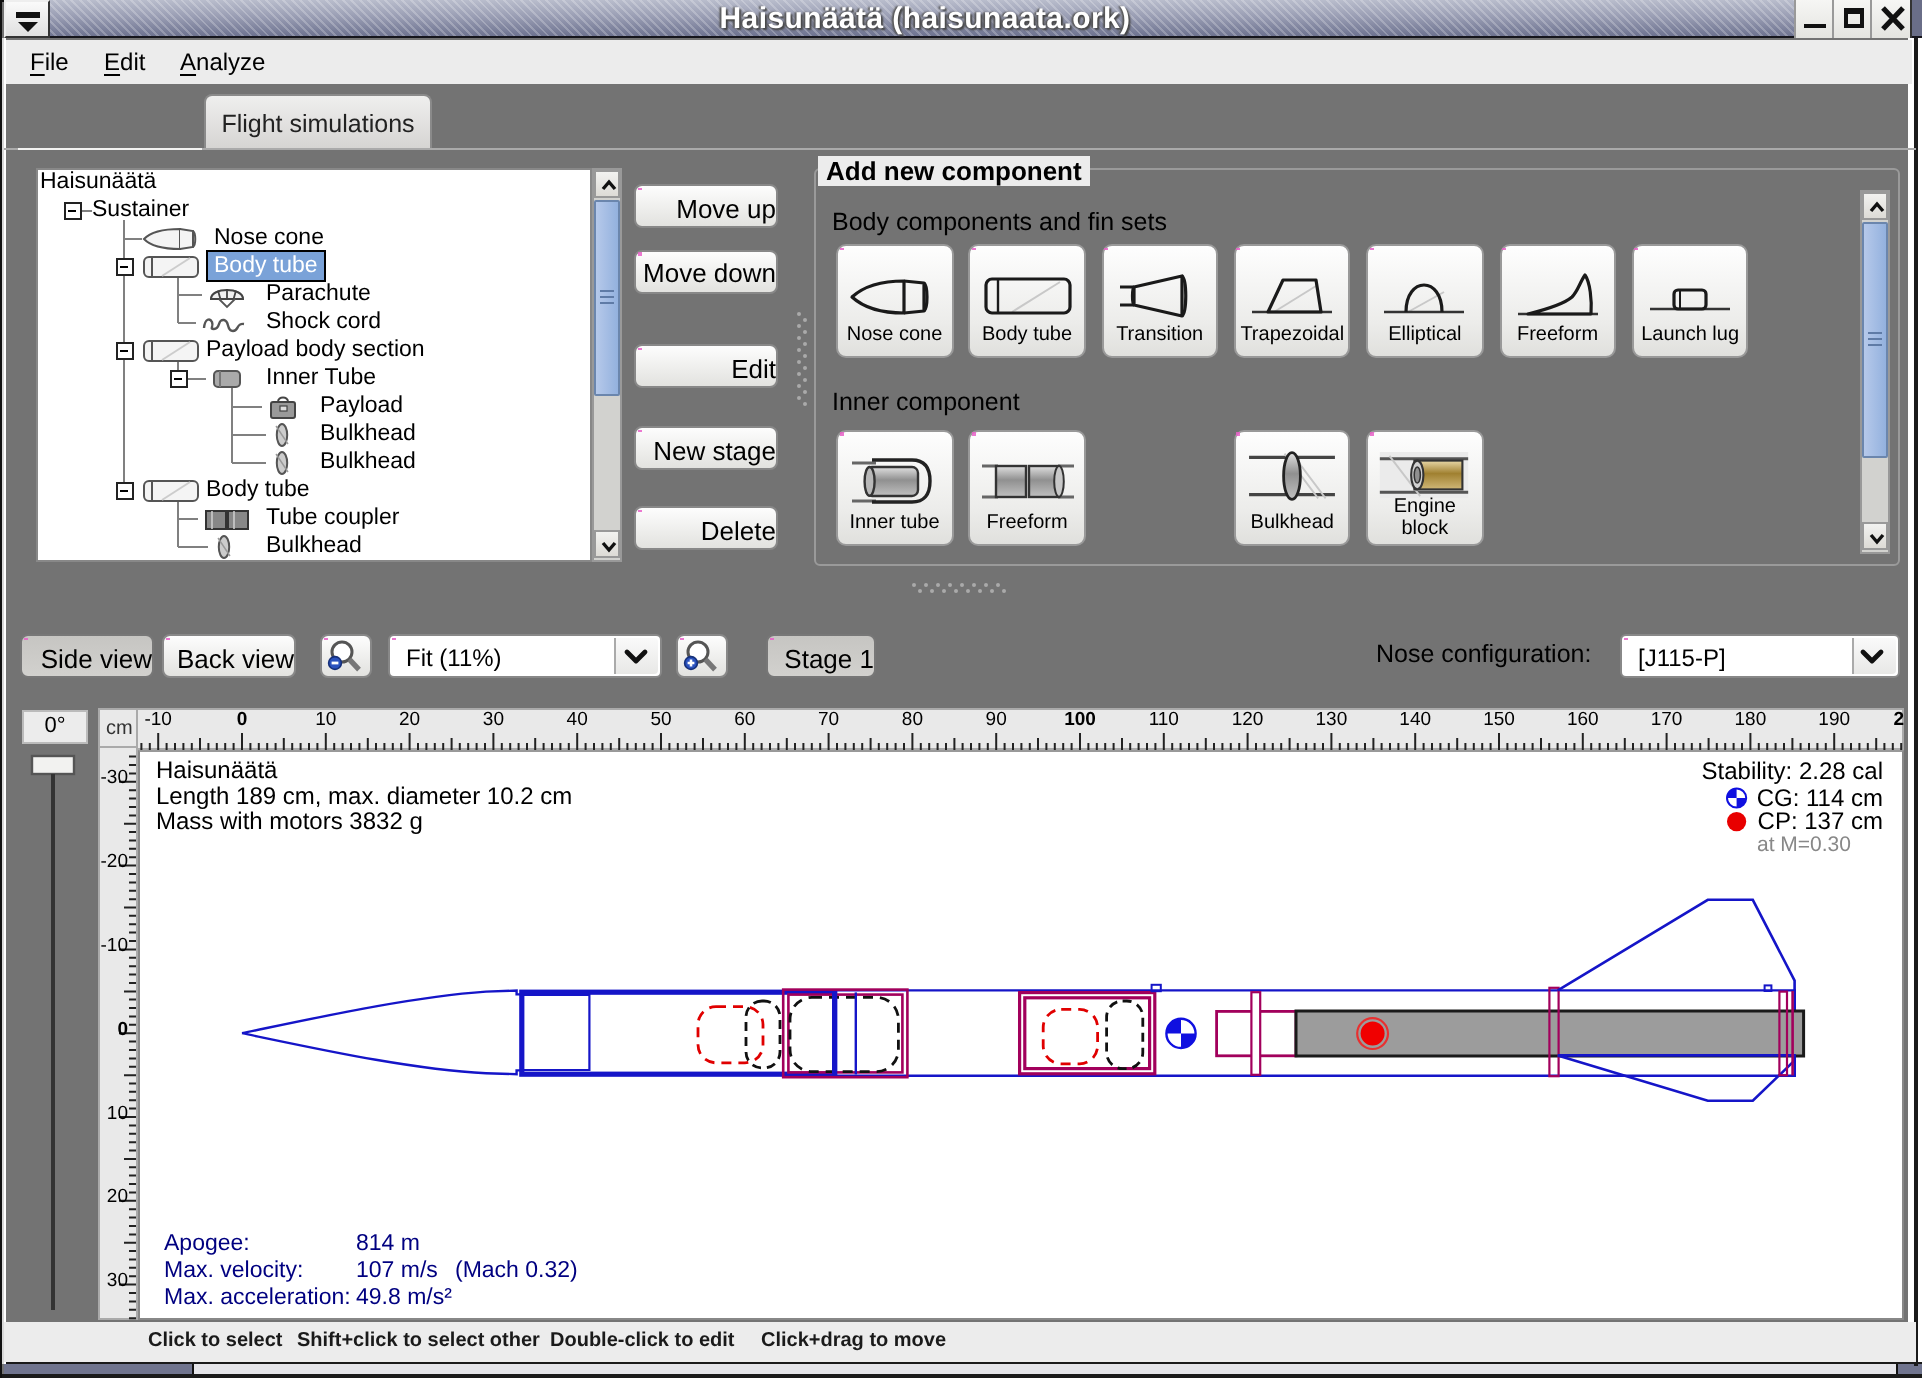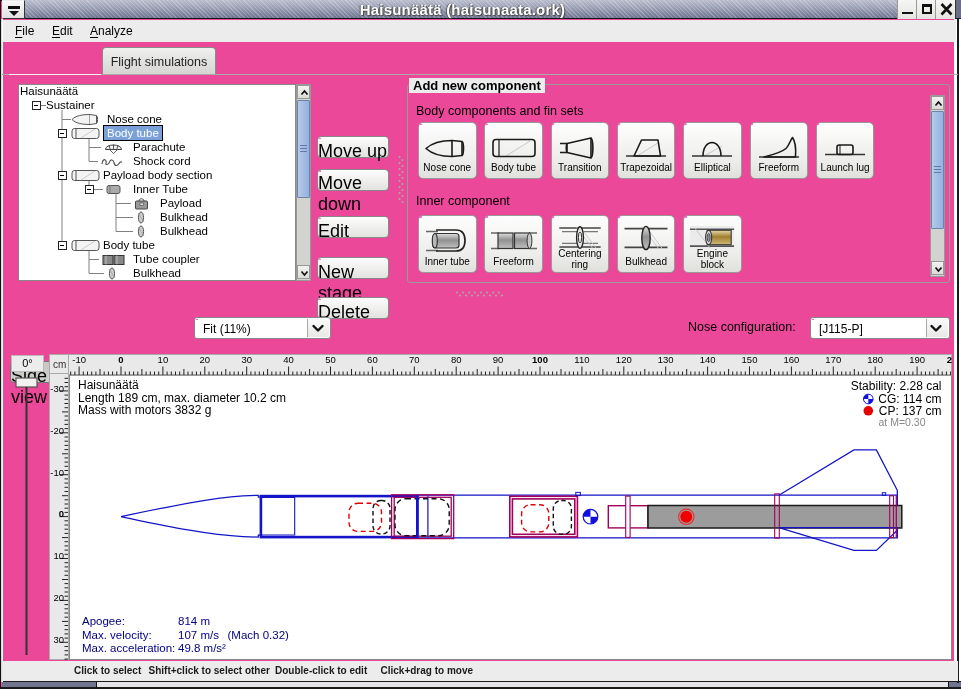--- a/index.html
+++ b/index.html
@@ -1,15 +1,15 @@
 <!DOCTYPE html>
 <html><head><meta charset="utf-8"><style>
 * { margin:0; padding:0; box-sizing:border-box; }
 html,body { width:961px; height:689px; overflow:hidden; }
-#win { position:relative; width:954px; height:689px; background:#ec4899;
+#win { position:relative; width:954px; height:689px; background:#737373;
   font-family:"Liberation Sans", sans-serif; font-size:11px; color:#000; }
 .abs { position:absolute; }
 
 #frameL { left:0; top:0; width:1px; height:689px; background:#111; }
 #frameL3 { left:1px; top:19px; width:1px; height:663px; background:#d8d8d8; }
 #frameL2 { left:2px; top:18px; width:1px; height:664px; background:#fff; }
 #frameR { left:957px; top:18px; width:1.5px; height:665px; background:#1a1a1a; }
 #frameB1 { left:0; top:681px; width:961px; height:1px; background:#1a1a1a; }
 #frameB2 { left:2px; top:682px; width:956px; height:5px; background:#e4e4e8; }
 #frameB3 { left:0; top:687px; width:961px; height:2px; background:#1a1a1a; }
@@ -53,21 +53,21 @@
 .thandle { position:absolute; width:9px; height:9px; background:#fff; border:1px solid #222; }
 .thandle::after { content:""; position:absolute; left:1.5px; top:3px; width:4px; height:1px; background:#000; }
 
 .sbar { position:absolute; width:15px; background:#d2d2cf; border:1px solid #999; }
 .sbtn { position:absolute; left:0; width:13px; height:14px; background:linear-gradient(#f2f2f0,#dddbd6); border:1px solid #999; }
 .sbtn svg { position:absolute; left:2px; top:3px; }
 .sthumb { position:absolute; left:0; width:13px; background:linear-gradient(90deg,#b6c9ea,#93b1de); border:1px solid #6b86ad; border-radius:1px; }
 .sgrip { position:absolute; left:3px; width:7px; height:1px; background:#5f7ba6; }
 
 .btn { position:absolute; background:linear-gradient(#fdfdfd,#ededeb 60%,#e2e2df); border:1px solid #888;
-  border-radius:4px; text-align:left; font-size:18px; color:#000;margin-top:44px; }
+  border-radius:4px; text-align:right; font-size:13px; color:#000; }
 .btn::before, .cbtn::before, .combo::before { content:""; position:absolute; left:0.5px; top:0.5px; width:2px; height:1.5px; background:#e860c8; opacity:0.85; }
 .btn.pressed { background:linear-gradient(#c6c5c2,#d2d1ce); border-color:#777; }
 
 #gbox { left:407px; top:84px; width:543px; height:199px; border:1px solid #9a9a9a; border-radius:3px; }
 #gtitle { left:409px; top:77.5px; background:#ececec; padding:0 4px; font-weight:bold; font-size:13px; }
 .glabel { position:absolute; font-size:12.5px; }
 .cbtn { position:absolute; background:linear-gradient(#fefefe,#ececea 70%,#e0e0dd); border:1px solid #999; border-radius:5px; }
 .cbic { position:absolute; left:50%; transform:translateX(-50%); }
 .cblab { position:absolute; left:0; right:0; text-align:center; font-size:10px; line-height:11px; }
 
@@ -360,30 +360,20 @@
             <stop offset="0.45" stop-color="#909090"></stop>
             <stop offset="1" stop-color="#c0c0c0"></stop>
           </linearGradient>
         </defs>
         <path d="M2 6 L10 6 M2 21.5 L10 21.5 M40 6 L48 6 M40 21.5 L48 21.5" stroke="#666" stroke-width="1.4" fill="none"></path>
         <rect x="9" y="6" width="15" height="15.5" fill="url(#gA)" stroke="#333" stroke-width="1.2"></rect>
         <rect x="25.5" y="6" width="15" height="15.5" fill="url(#gA)" stroke="#333" stroke-width="1.2"></rect>
         <ellipse cx="40.5" cy="13.7" rx="2.4" ry="7.7" fill="#c8c8c8" stroke="#333" stroke-width="1"></ellipse>
       </svg>
       <div class="cblab" style="bottom:4.5px">Freeform</div>
-    </div>
-    <div class="cbtn" style="left:550.6px;top:214.5px;width:58.5px;height:58px">
-      <svg class="cbic" width="46" height="27" viewBox="0 0 50 30" style="top:8px">
-        <path d="M2 4.5 L48 4.5 M2 25.5 L48 25.5" stroke="#444" stroke-width="1.8" fill="none"></path>
-        <path d="M5 8.5 L45 8.5 M5 21.5 L45 21.5" stroke="#777" stroke-width="1.2" fill="none"></path>
-        <path d="M21 3 L39 27 M25 3 L43 27" stroke="#c8c8c8" stroke-width="1" fill="none"></path>
-        <ellipse cx="25" cy="15" rx="3.8" ry="12" fill="#e4e4e4" stroke="#222" stroke-width="1.5"></ellipse>
-        <ellipse cx="25" cy="15" rx="1.7" ry="6" fill="#fff" stroke="#222" stroke-width="1.1"></ellipse>
-      </svg>
-      <div class="cblab" style="bottom:2px">Centering<br>ring</div>
     </div>
     <div class="cbtn" style="left:616.9px;top:214.5px;width:58.5px;height:58px">
       <svg class="cbic" width="48" height="28" viewBox="0 0 50 30" style="top:8.5px">
         <defs>
           <linearGradient id="gA" x1="0" y1="0" x2="0" y2="1">
             <stop offset="0" stop-color="#e0e0e0"></stop>
             <stop offset="0.45" stop-color="#909090"></stop>
             <stop offset="1" stop-color="#c0c0c0"></stop>
           </linearGradient>
         </defs>

